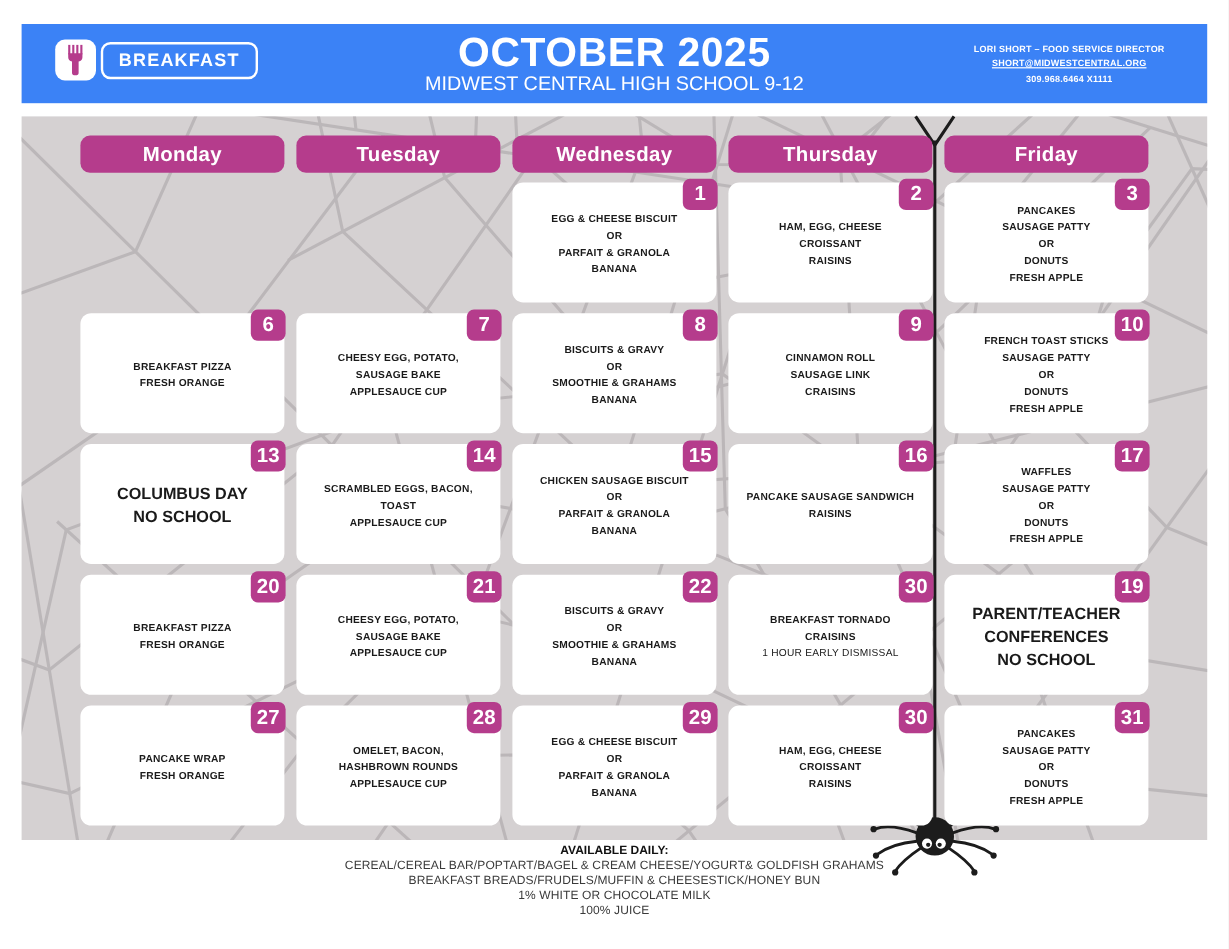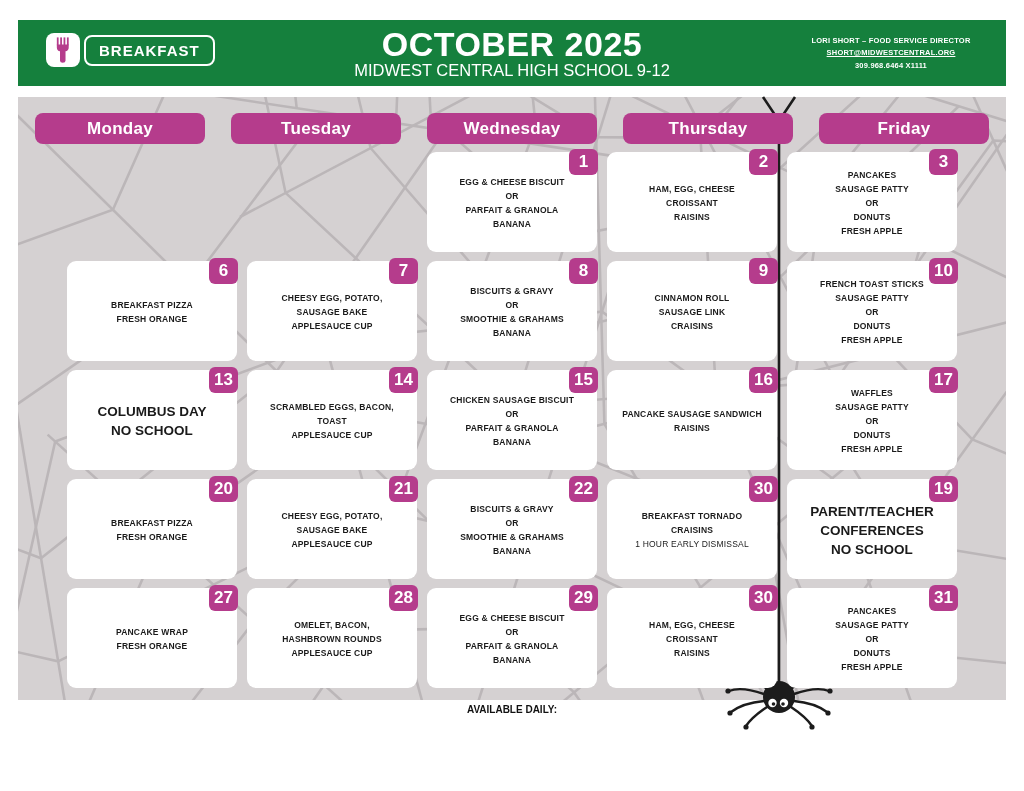--- a/index.html
+++ b/index.html
@@ -3,21 +3,21 @@
 <meta charset="utf-8">
 <style>
   html,body{margin:0;padding:0;}
   body{
     width:1024px;height:791px;position:relative;background:#ffffff;
     font-family:"Liberation Sans", sans-serif;overflow:hidden;
   }
   
   .topbar{
     position:absolute;left:18px;top:20px;width:988px;height:66px;
-    background:#15803d;color:#fff;
+    background:#3b82f6;color:#fff;
   }
   .logo{position:absolute;left:28px;top:13px;height:34px;display:flex;align-items:center;}
   .fork-block{
     width:34px;height:34px;background:#fff;border-radius:8px;
     display:flex;align-items:center;justify-content:center;flex:0 0 auto;
   }
   .fork-block svg{display:block;}
   .logo-box{
     margin-left:4px;border:2.5px solid #fff;border-radius:8px;height:27px;
     padding:0 13px;display:flex;align-items:center;
@@ -32,21 +32,21 @@
   }
   .contact a{color:#fff;text-decoration:underline;display:block;}
   
   .board{
     position:absolute;left:18px;top:97px;width:988px;height:603px;
     background:#d5d1d2;
   }
   .overlay{position:absolute;left:0;top:0;width:988px;height:603px;overflow:visible;pointer-events:none;}
   .day-headers{
     position:relative;display:grid;grid-template-columns:repeat(5,170px);
-    column-gap:26px;justify-content:center;padding-top:16px;
+    column-gap:10px;justify-content:center;padding-top:16px;
   }
   .day-pill{
     height:31px;background:#b53c8c;border-radius:8px;color:#fff;
     font-weight:bold;font-size:17px;letter-spacing:.3px;
     display:flex;align-items:center;justify-content:center;
   }
   .cells{
     position:relative;display:grid;grid-template-columns:repeat(5,170px);
     gap:9px 10px;justify-content:center;margin-top:8px;grid-auto-rows:100px;
   }
@@ -365,15 +365,19 @@
 OR
 DONUTS
 FRESH APPLE</div>
       </div>
 
     </div>
   </div>
 
   <footer class="daily">
     <div class="daily-heading">AVAILABLE DAILY:</div>
+    <div class="daily-lines">CEREAL/CEREAL BAR/POPTART/BAGEL &amp; CREAM CHEESE/YOGURT&amp; GOLDFISH GRAHAMS
+BREAKFAST BREADS/FRUDELS/MUFFIN &amp; CHEESESTICK/HONEY BUN
+1% WHITE OR CHOCOLATE MILK
+100% JUICE</div>
   </footer>
 
 </div>
 
 </body></html>

